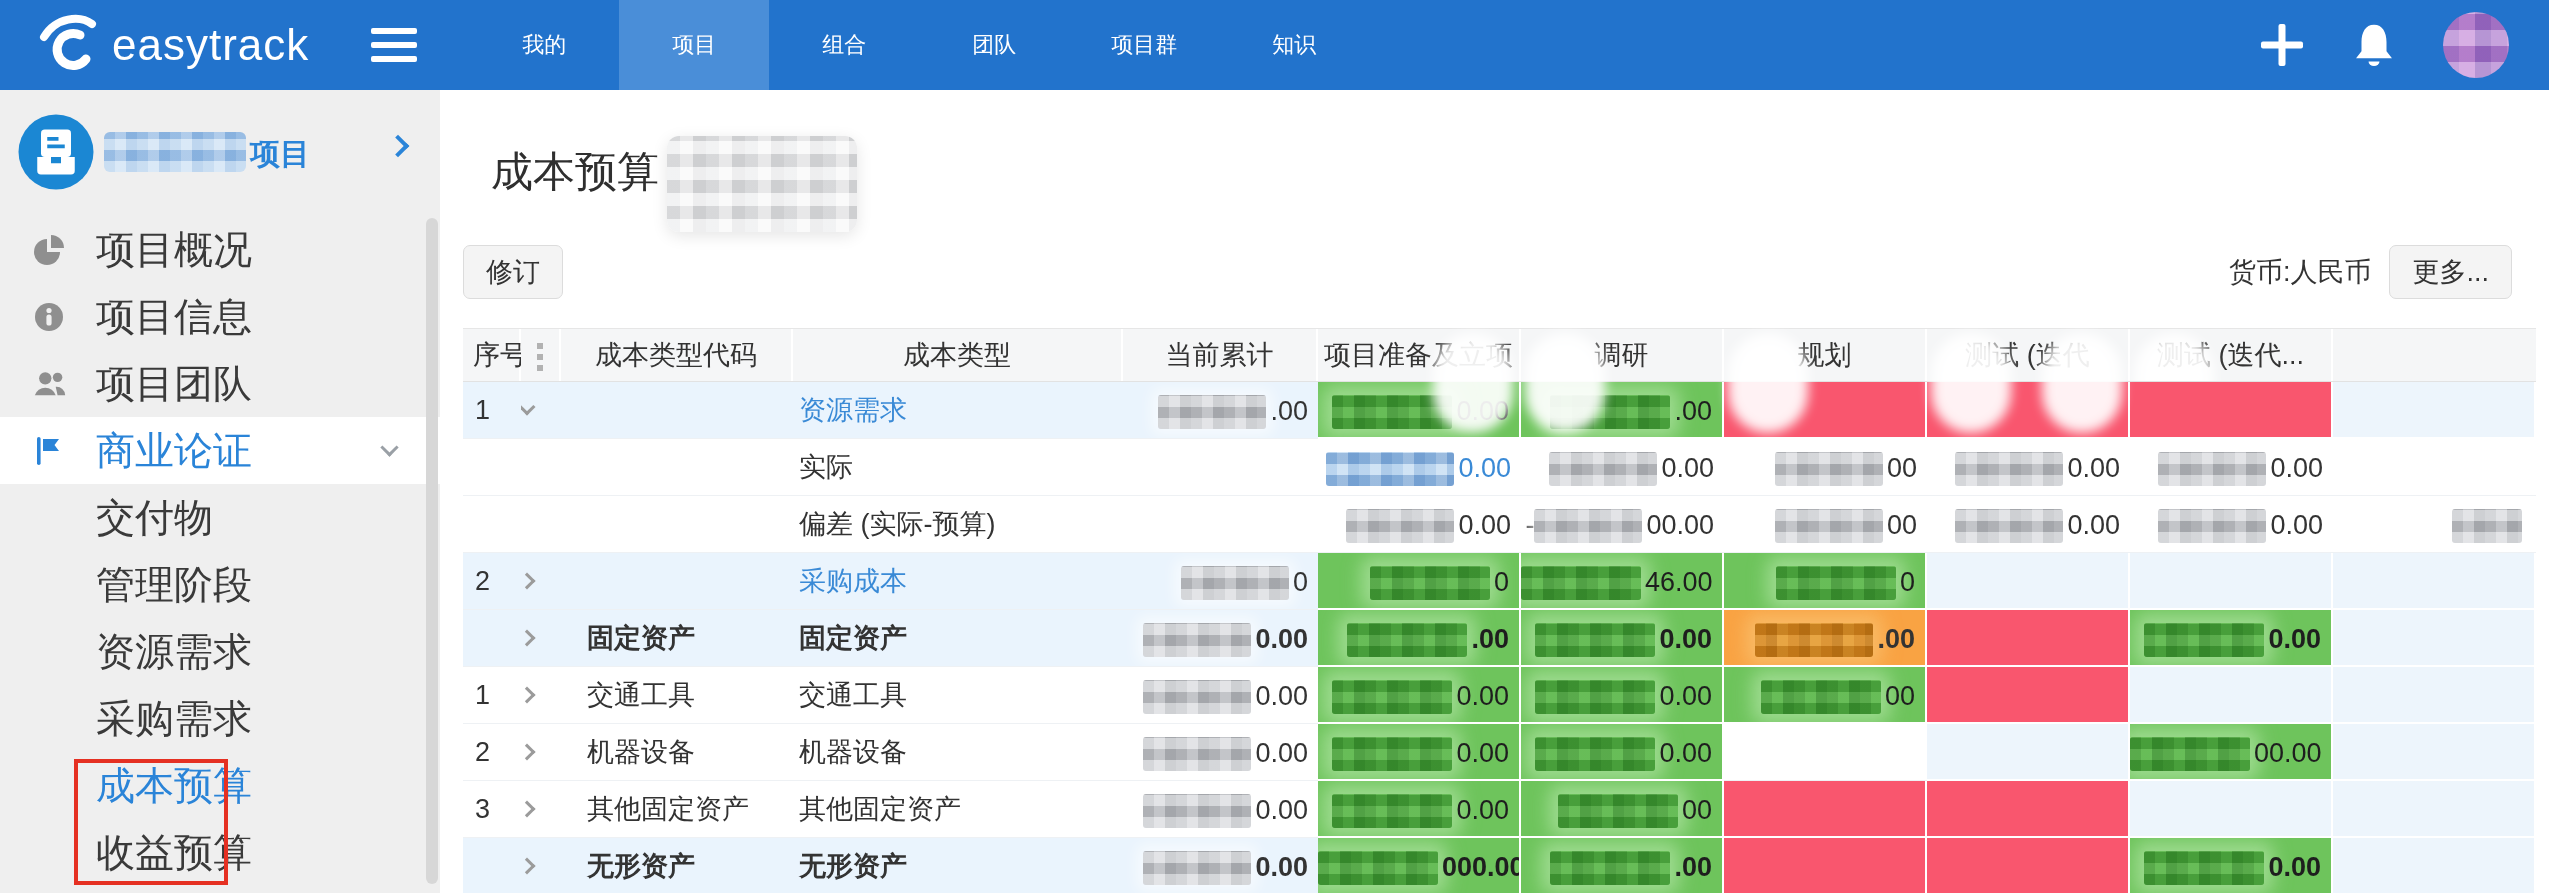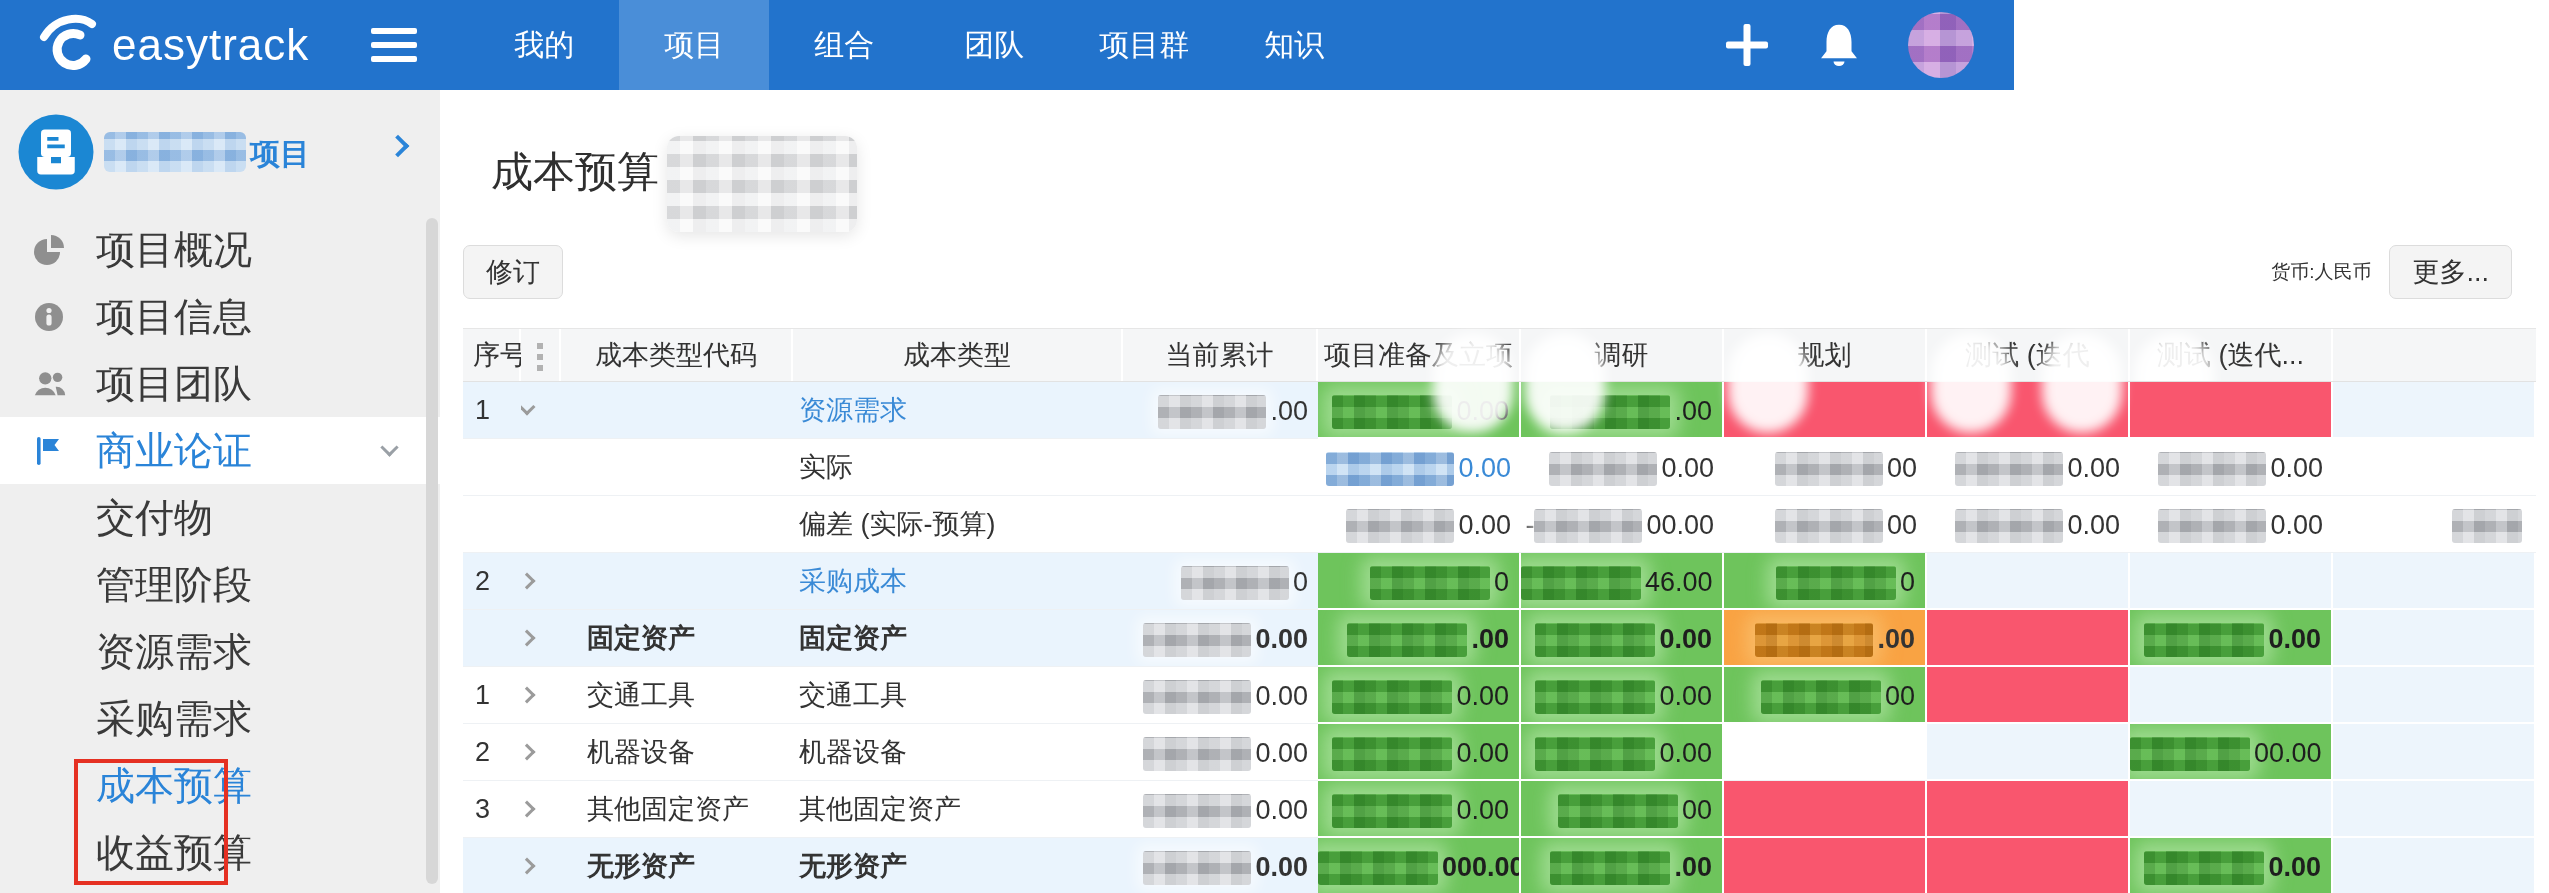--- a/index.html
+++ b/index.html
@@ -1,31 +1,31 @@
 <!DOCTYPE html>
 <html><head>
 <meta charset="utf-8">
 <style>
   * { margin:0; padding:0; box-sizing:border-box; }
   html,body { width:2549px; height:893px; overflow:hidden; background:#fff;
     font-family:"Liberation Sans","DejaVu Sans",sans-serif; color:#333; }
   .page { position:relative; width:2549px; height:893px; }
 
   
-  .topbar { position:absolute; left:0; top:0; width:2014px; height:90px;
+  .topbar { position:absolute; left:0; top:0; width:2549px; height:90px;
     background:#2273cc; display:flex; align-items:center; z-index:20; }
   .brand { display:flex; align-items:center; margin-left:30px; }
   .brand-mark { width:72px; height:64px; }
   .brand-text { color:#fff; font-size:44px; font-weight:400; letter-spacing:1px; margin-left:10px; }
   .hamburger { width:46px; height:34px; margin-left:62px; display:flex; flex-direction:column;
     justify-content:space-between; cursor:pointer; }
   .hamburger span { display:block; height:6px; background:#fff; border-radius:2px; }
   .nav { display:flex; margin-left:52px; height:90px; }
   .nav-tab { width:150px; height:90px; line-height:90px; text-align:center; color:#fff;
-    font-size:30px; cursor:pointer; }
+    font-size:22px; cursor:pointer; }
   .nav-tab.active { background:#4a8ed8; }
   .top-right { margin-left:auto; display:flex; align-items:center; margin-right:40px; gap:44px; }
   .icon-plus { width:46px; height:46px; position:relative; }
   .icon-plus::before, .icon-plus::after { content:""; position:absolute; background:#fff; border-radius:2px; }
   .icon-plus::before { left:50%; top:2px; bottom:2px; width:7px; transform:translateX(-50%); }
   .icon-plus::after  { top:50%; left:2px; right:2px; height:7px; transform:translateY(-50%); }
   .icon-bell { width:50px; height:50px; }
   .avatar-wrap { position:relative; width:66px; height:66px; }
   .avatar { width:66px; height:66px; border-radius:50%; overflow:hidden;
     background:
@@ -66,21 +66,21 @@
   .page-title { font-size:42px; font-weight:500; color:#2f2f2f; margin-left:28px; margin-top:8px; }
   .title-blur { width:190px; height:96px; margin-left:8px; border-radius:12px;
     box-shadow:0 4px 16px rgba(0,0,0,.10);
     background:
       repeating-linear-gradient(0deg, rgba(255,255,255,.55) 0 13px, rgba(0,0,0,.05) 13px 26px),
       repeating-linear-gradient(90deg, #e3e4e6 0 13px, #f4f4f5 13px 26px, #d9dadc 26px 39px); }
   .toolbar { margin-top:10px; display:flex; align-items:center; height:52px; padding-right:37px; }
   .btn { font-size:27px; color:#333; background:#f4f4f4; border:1px solid #dcdcdc; border-radius:7px;
     padding:8px 22px; cursor:pointer; }
   .toolbar-right { margin-left:auto; display:flex; align-items:center; gap:18px; }
-  .currency { font-size:19px; color:#333;text-align:center; }
+  .currency { font-size:27px; color:#333;text-align:center; }
 
   
   .tbl { margin-top:30px; width:2073px; border-top:1px solid #e6e6e6; }
   .trow { display:grid; grid-template-columns:58px 40px 232px 330px 195px repeat(6,203px); }
   .thead { position:relative; z-index:3; background:#f5f6f7; border-bottom:1px solid #e2e2e2; }
   .hcell { position:relative; height:52px; line-height:52px; font-size:27px; color:#333;
     text-align:center; background:#f5f6f7; border-right:2px solid #fff;
     white-space:nowrap; overflow:visible; text-overflow:ellipsis; }
   .hcell.clip { overflow:hidden; }
   .hcell.left { text-align:left; padding-left:10px; }

